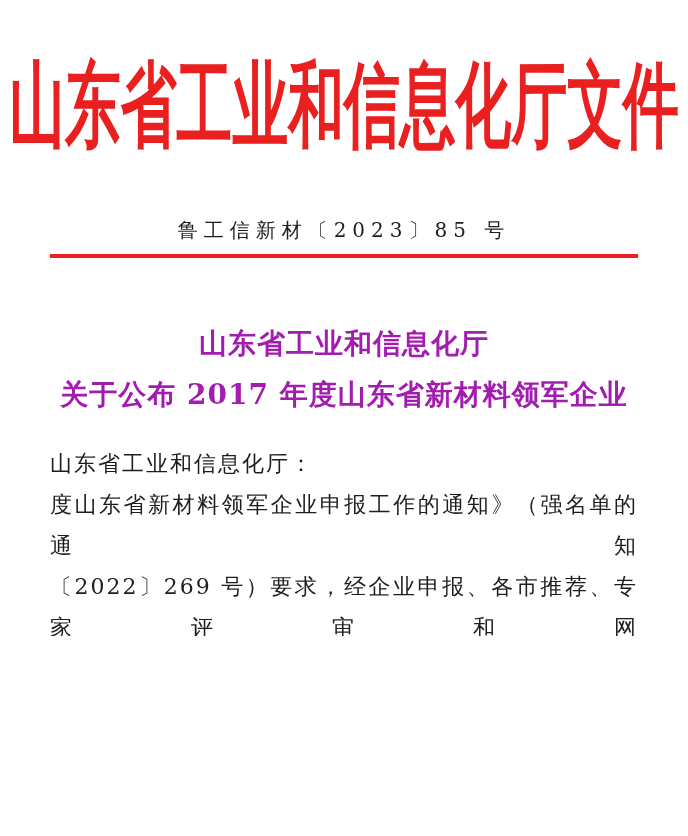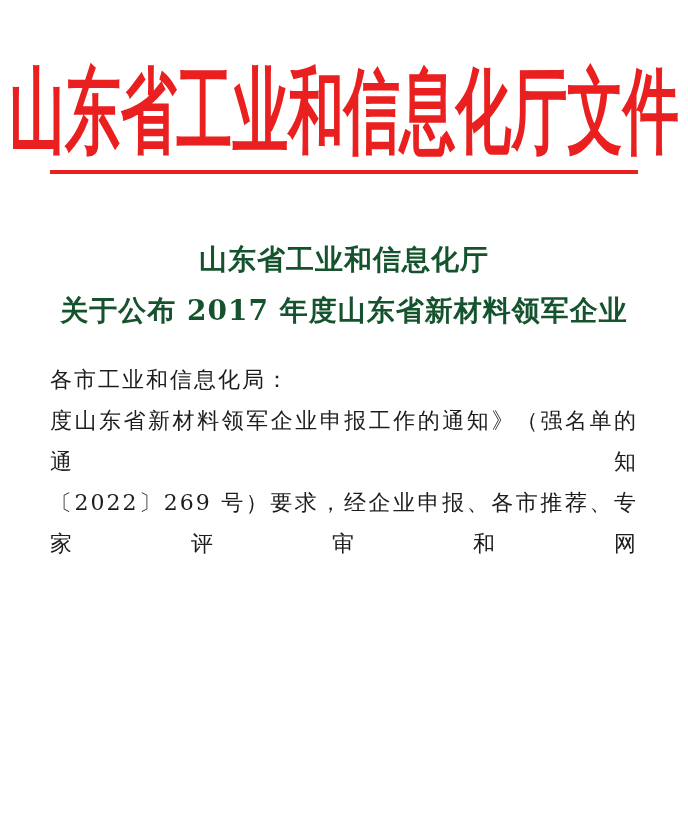--- a/index.html
+++ b/index.html
@@ -10,21 +10,21 @@
   * { margin: 0; padding: 0; box-sizing: border-box; }
   html, body { background: #ffffff; }
   body {
     font-family: "DejaVu Serif", "Liberation Serif", serif;
     color: var(--ink);
   }
   .page {
     position: relative;
     width: 688px;
     height: 636px;
-    margin: 6px auto;
+    margin: 0 auto;
     background: var(--paper);
     overflow: hidden;
   }
   
   .agency-header {
     margin-top: 56px;
     height: 98px;
     display: flex;
     justify-content: center;
     align-items: center;
@@ -58,21 +58,21 @@
     background: var(--accent);
   }
   
   .doc-title {
     margin-top: 60px;
     text-align: center;
     font-size: 28px;
     font-weight: 700;
     line-height: 51px;
     letter-spacing: 1px;
-    color: #14532d;
+    color: #a21caf;
   }
   
   .body-block {
     margin: 23px 50px 0 50px;
     font-size: 22px;
     line-height: 41px;
     letter-spacing: 2px;
     color: var(--ink);
   }
   .salutation {
@@ -88,28 +88,29 @@
 </style>
 </head>
 <body>
 
 <div class="page">
 
   <div class="agency-header">
     <div class="agency-title">山东省工业和信息化厅文件</div>
   </div>
 
+  <div class="doc-number">鲁工信新材〔2023〕85 号</div>
 
   <div class="red-rule"></div>
 
   <div class="doc-title">
     <div>山东省工业和信息化厅</div>
     <div>关于公布 2017 年度山东省新材料领军企业</div>
   </div>
 
   <div class="body-block">
-    <div class="salutation">各市工业和信息化局：</div>
+    <div class="salutation">山东省工业和信息化厅：</div>
     <div class="pline">度山东省新材料领军企业申报工作的通知》（强名单的通知</div>
     <div class="pline">〔2022〕269 号）要求，经企业申报、各市推荐、专家评审和网</div>
 
   </div>
 
 </div>
 
 </body></html>

